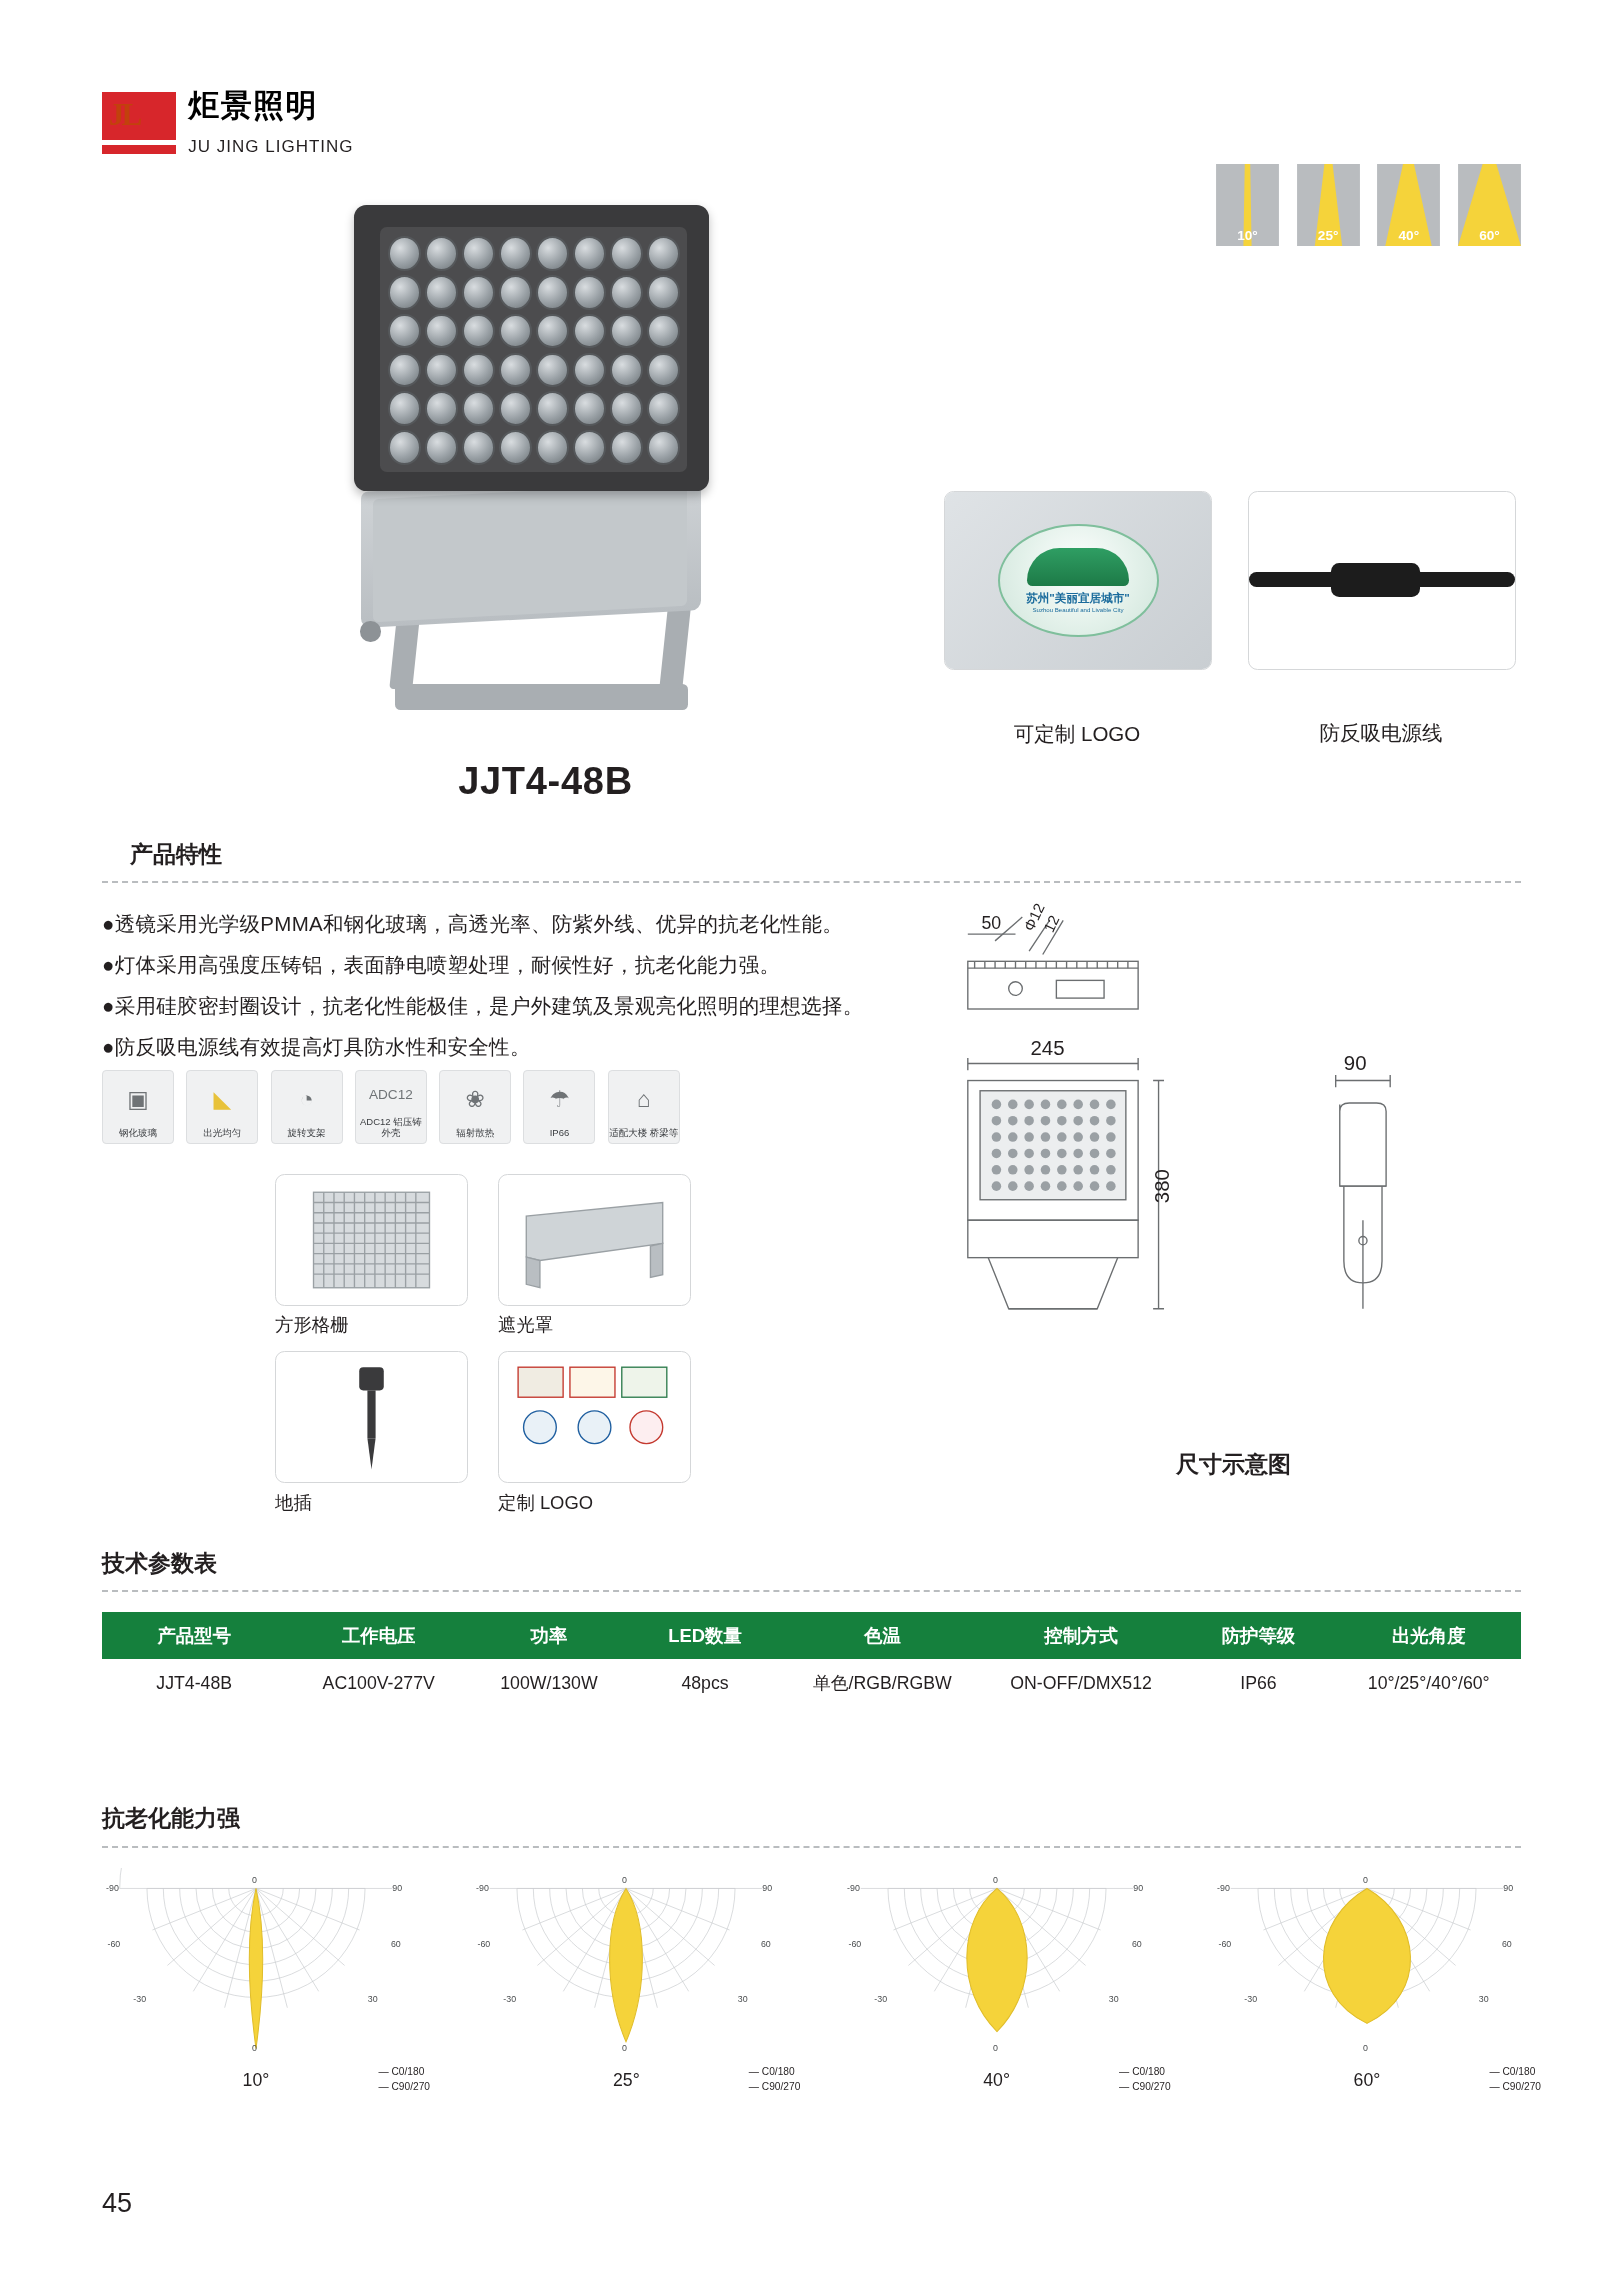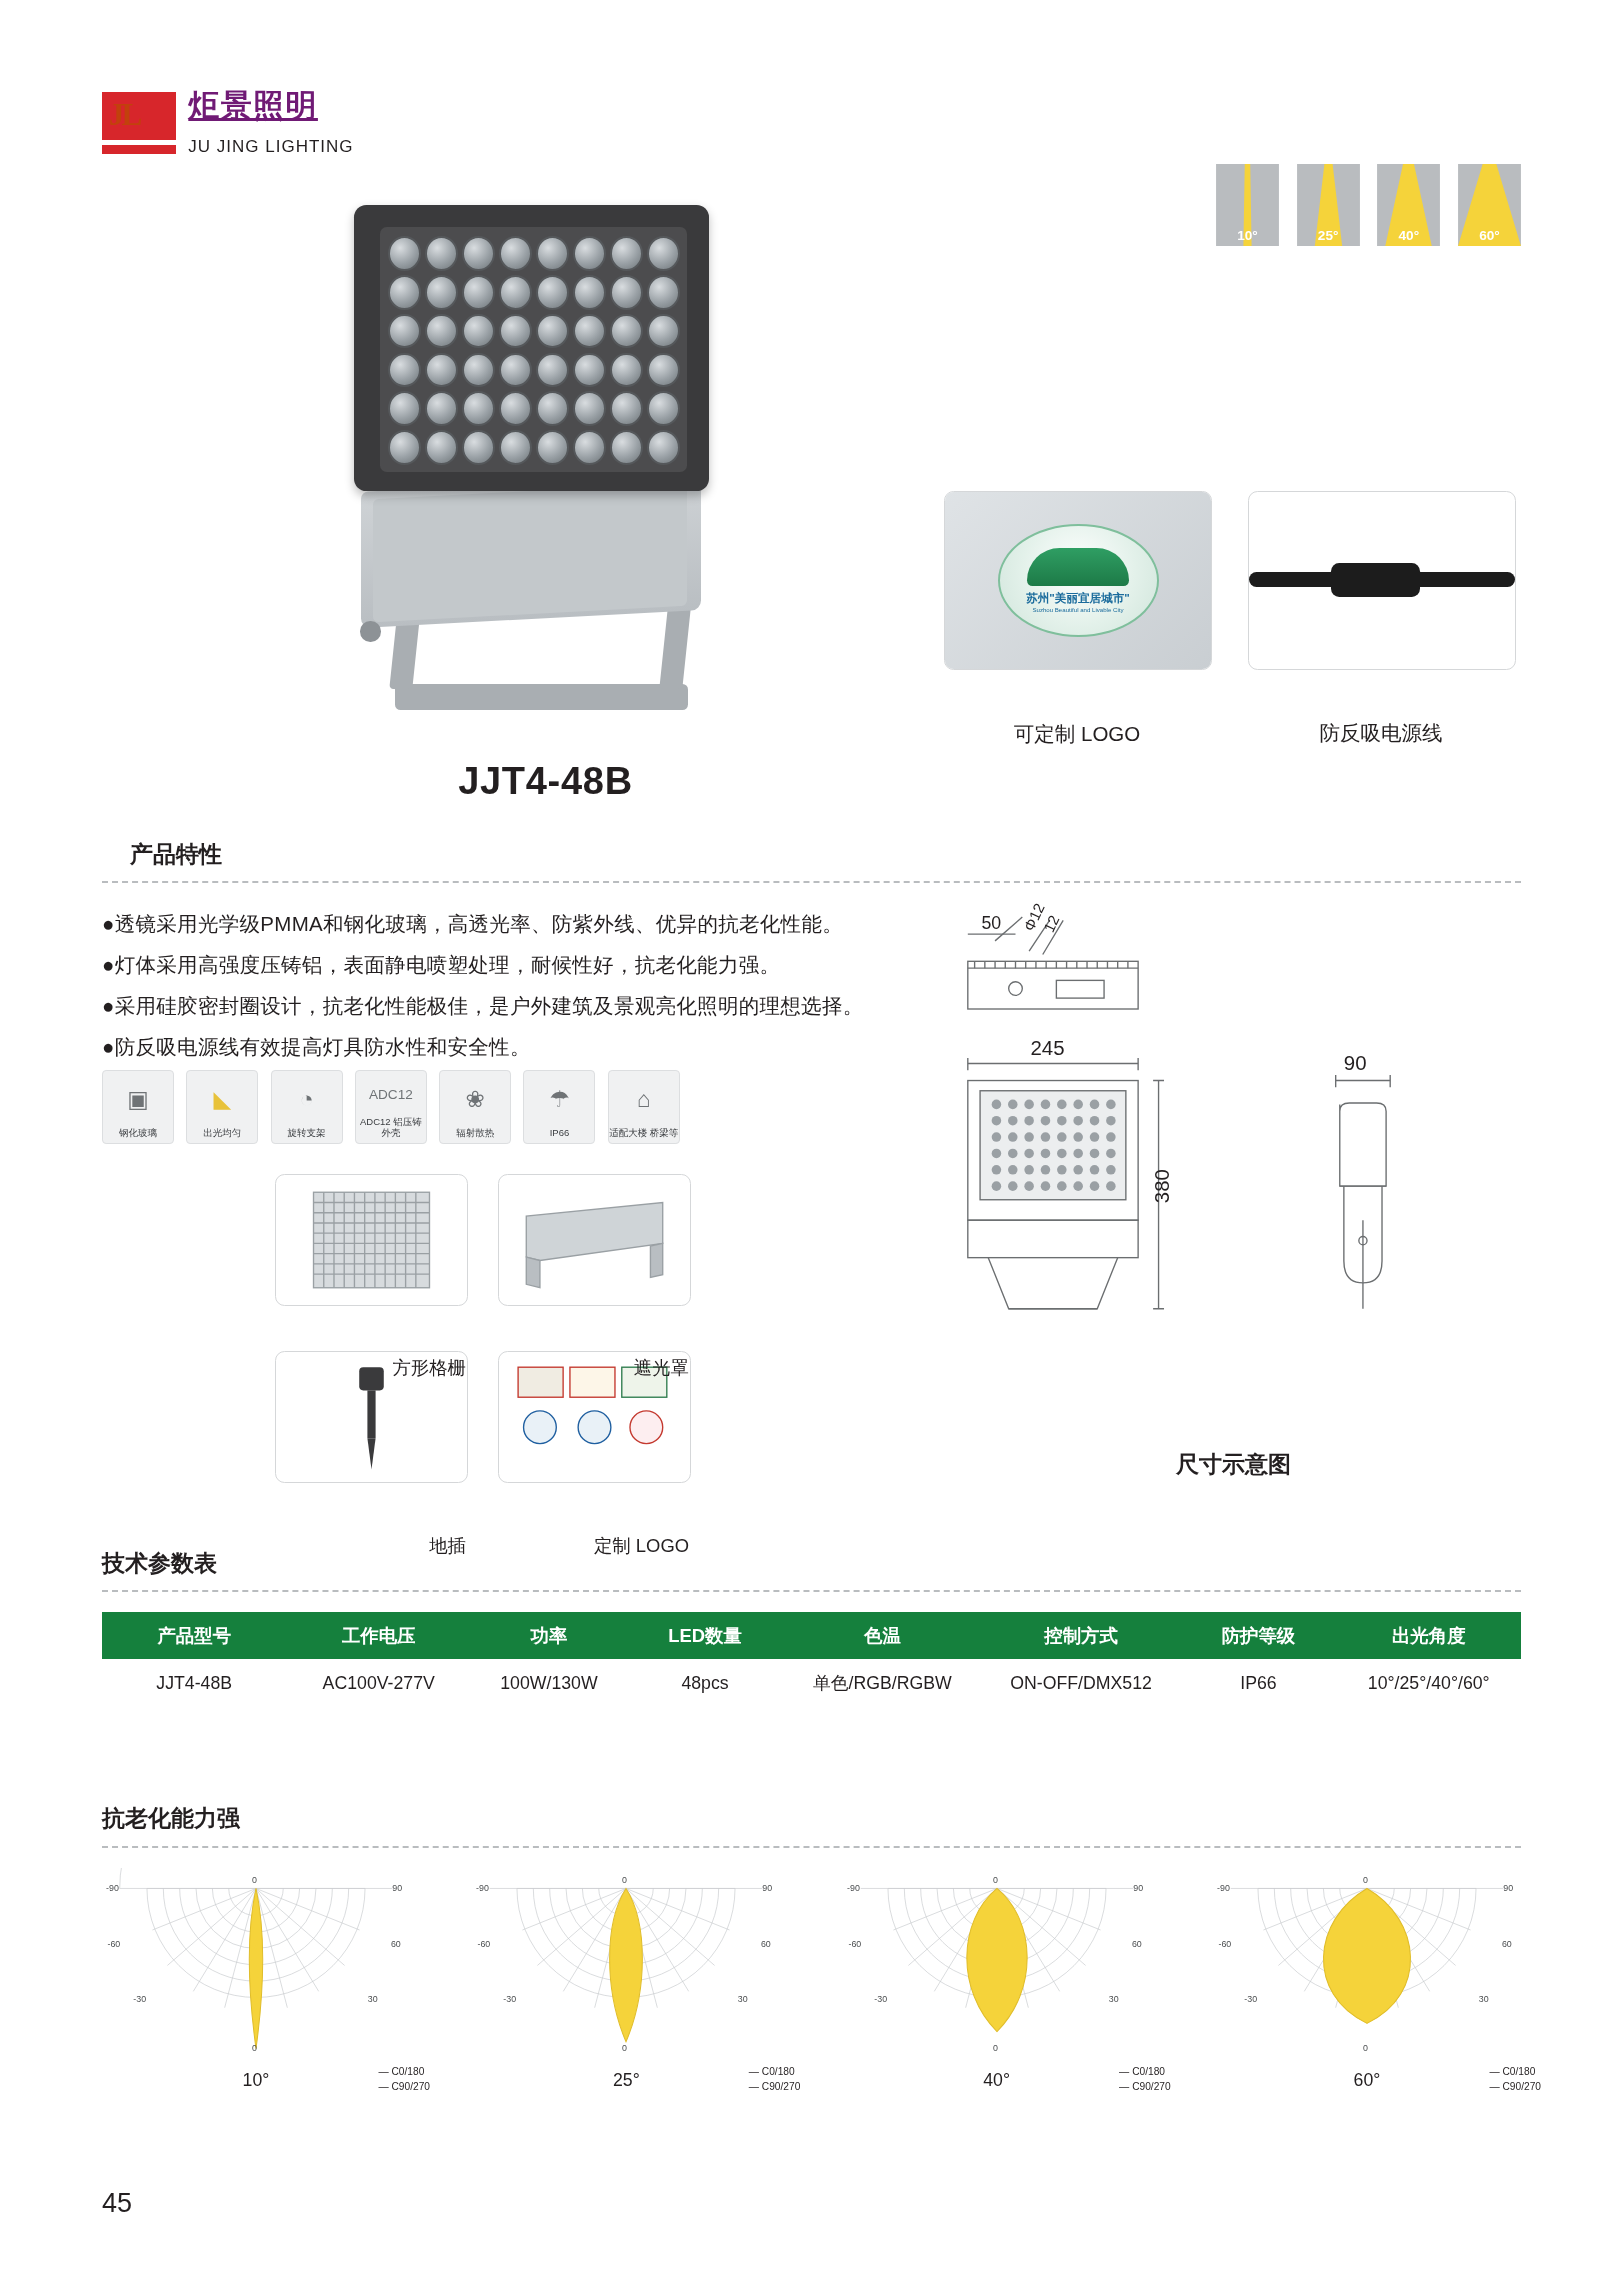--- a/index.html
+++ b/index.html
@@ -10,21 +10,21 @@
   }
   .page{position:relative;width:1623px;height:2295px;}
 
   
   .logo-wrap{position:absolute;left:102px;top:89px;display:flex;align-items:center;gap:12.3px;}
   .logo-mark{width:74px;height:63px;position:relative;}
   .logo-mark .redbox{position:absolute;left:0;top:0;width:74px;height:48px;background:#d7262b;}
   .logo-mark .redbar{position:absolute;left:0;top:53px;width:74px;height:9.5px;background:#d7262b;}
   .logo-mark .gl{position:absolute;color:#c2410c;font-weight:bold;font-size:31px;left:6.8px;top:5.5px;letter-spacing:-2.7px;font-family:"Liberation Serif",serif;}
   .logo-text{display:flex;flex-direction:column;justify-content:center;}
-  .logo-cn{font-size:31px;font-weight:bold;color:#701a75;letter-spacing:1.4px;line-height:1.1;text-decoration:underline;}
+  .logo-cn{font-size:31px;font-weight:bold;color:#000000;letter-spacing:1.4px;line-height:1.1;}
   .logo-en{font-size:17px;color:#231f20;letter-spacing:1px;margin-top:14px;}
 
   
   .beams{position:absolute;right:102px;top:164px;display:flex;gap:17.7px;}
   .beam{position:relative;width:63px;height:82px;}
   .beam .cone{position:absolute;left:0;top:0;width:63px;height:82px;}
   .beam .lab{position:absolute;bottom:2.7px;left:0;width:63px;text-align:center;font-size:13.6px;color:#fff;font-weight:bold;}
 
   
   .product-photo{position:absolute;left:293px;top:198px;width:505px;height:552px;}
@@ -70,21 +70,21 @@
 
   
   .icons{position:absolute;left:102px;top:1070px;display:flex;gap:12.3px;}
   .ico{width:72px;height:74px;background:#f0f1f2;border:0.7px solid #dcdee0;border-radius:4.1px;
     display:flex;flex-direction:column;align-items:center;justify-content:flex-end;padding-bottom:4.1px;box-sizing:border-box;}
   .ico .glyph{flex:1;display:flex;align-items:center;justify-content:center;font-size:23px;color:#6f7376;}
   .ico .t{font-size:9.5px;color:#3a3d40;text-align:center;line-height:1.15;}
 
   
   .acc{position:absolute;border:1.4px solid #d5d7d9;border-radius:9.5px;background:#fff;}
-  .acc-cap{position:absolute;font-size:18.4px;text-align:right;margin-top:43px;}
+  .acc-cap{position:absolute;font-size:18.4px;text-align:left;}
 
   
   .tbl{position:absolute;left:102px;top:1612px;width:1419px;border-collapse:collapse;}
   .tbl th{background:#15803d;color:#fff;font-size:18.4px;font-weight:bold;padding:11px 0;text-align:center;}
   .tbl td{font-size:17.7px;text-align:center;padding:12.3px 0;color:#231f20;}
 
   
   .curves{position:absolute;left:82px;top:1868px;width:1459px;display:flex;justify-content:space-between;}
   .curve{width:348px;position:relative;}
   .curve .plot{position:relative;width:300px;height:184px;margin:0 auto;}

